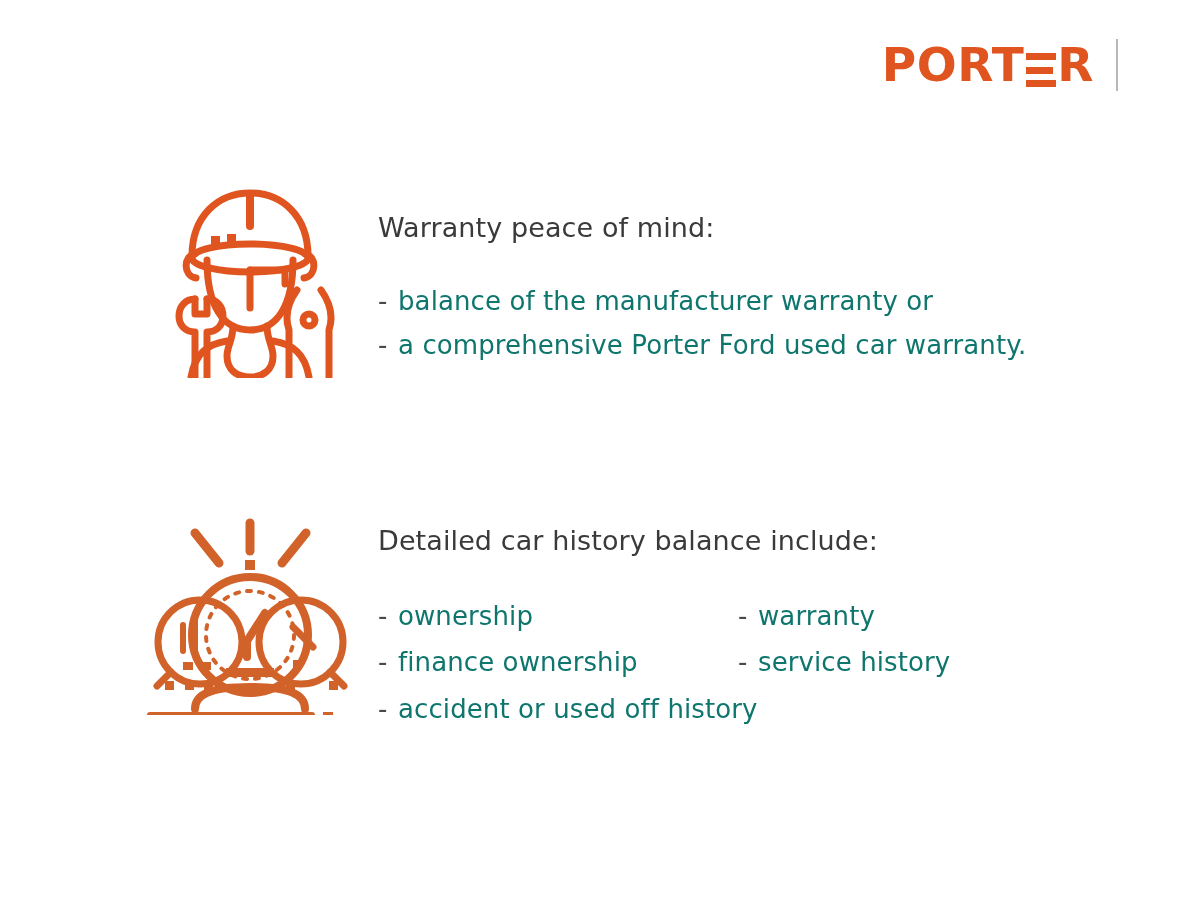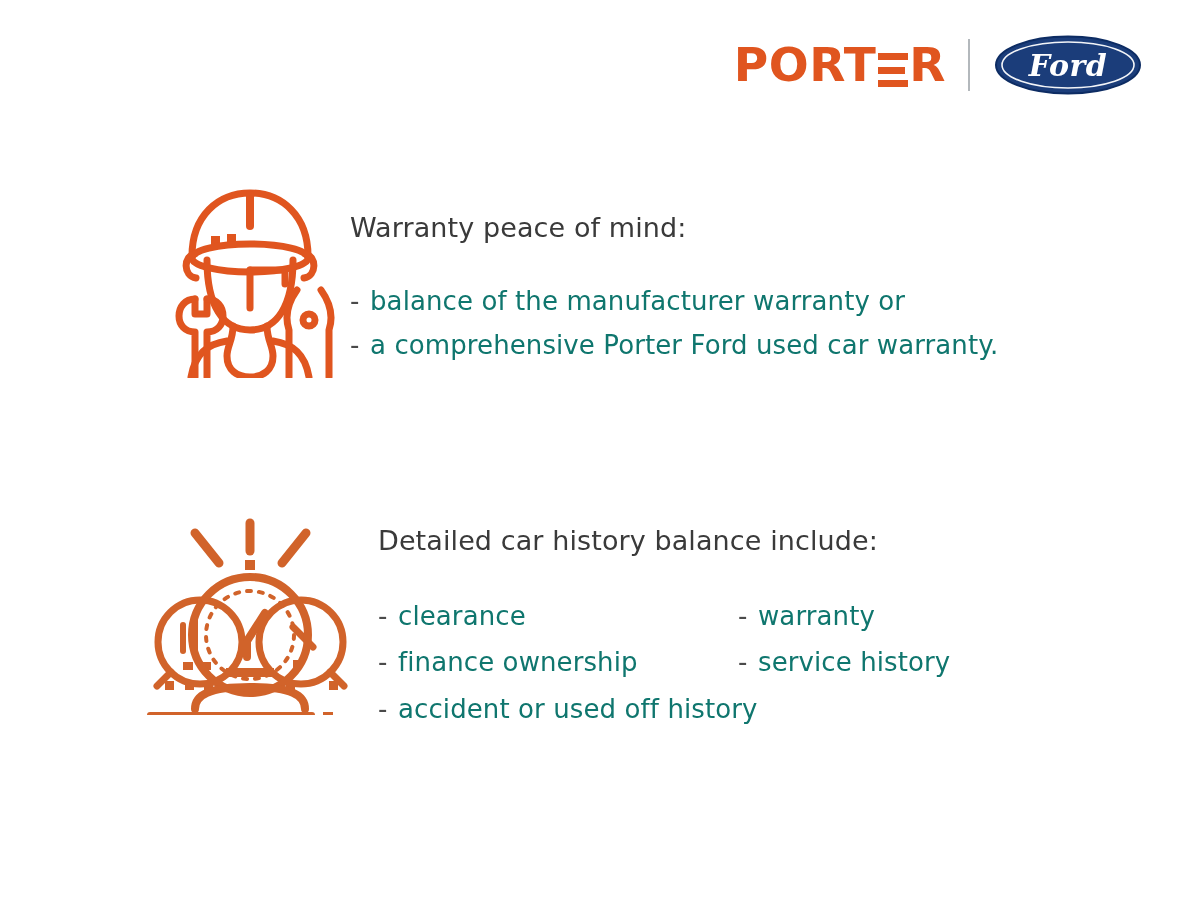--- a/index.html
+++ b/index.html
@@ -88,21 +88,21 @@
   .icon-slot {
     flex: 0 0 auto;
     display: flex;
     align-items: flex-start;
     justify-content: center;
   }
   .icon-slot.warranty { width: 200px; height: 205px; }
   .icon-slot.history  { width: 220px; height: 215px; }
 
   .text-slot { padding-top: 0; }
-  .block-warranty .text-slot { padding-top: 34px; }
+  .block-warranty .text-slot { margin-left: 28px; padding-top: 34px; }
   .block-history  .text-slot { margin-left: 18px; padding-top: 20px; }
 
   .section-heading {
     font-size: 27px;
     font-weight: 400;
     color: #3a3a3a;
     line-height: 1.2;
     letter-spacing: .1px;
     white-space: nowrap;
   }
@@ -149,27 +149,20 @@
     <span class="porter-e">
       <span></span>
         <span class="mid"></span>
         <span></span>
     </span>
     <span class="pw-text">R</span>
   </div>
 
   <div class="logo-divider"></div>
 
-  <div class="ford-oval">
-    <svg width="148" height="60" viewBox="0 0 148 60">
-      <ellipse cx="74" cy="30" rx="72" ry="28.5" fill="#1b3d7a" stroke="#0d2c63" stroke-width="2"></ellipse>
-      <ellipse cx="74" cy="30" rx="66" ry="23" fill="none" stroke="#ffffff" stroke-width="1.6" opacity="0.95"></ellipse>
-      <text x="74" y="41" text-anchor="middle" font-family="DejaVu Serif, Liberation Serif, serif" font-size="30" font-style="italic" font-weight="bold" fill="#ffffff" letter-spacing="0.5">Ford</text>
-    </svg>
-  </div>
 </div>
 
 <div class="block block-warranty">
 
   <div class="icon-slot warranty">
     <svg width="190" height="200" viewBox="0 0 190 200" fill="none" stroke="#e0551f" stroke-width="7" stroke-linecap="round" stroke-linejoin="round">
 
       <path d="M37 78 C37 38, 63 15, 95 15 C127 15, 153 38, 153 78"></path>
 
       <path d="M95 17 L95 48" stroke-width="8"></path>
@@ -266,21 +259,21 @@
     </svg>
   </div>
 
   <div class="text-slot">
     <div class="section-heading">Detailed car history balance include:</div>
 
     <ul class="bullet-list">
       <li class="bullet-row">
         <span class="col-1">
           <span class="bullet-dash">-</span>
-          <span class="bullet-text">clearance</span>
+          <span class="bullet-text">ownership</span>
         </span>
         <span class="col-2">
           <span class="bullet-dash">-</span>
           <span class="bullet-text">warranty</span>
         </span>
       </li>
       <li class="bullet-row">
         <span class="col-1">
           <span class="bullet-dash">-</span>
           <span class="bullet-text">finance ownership</span>

